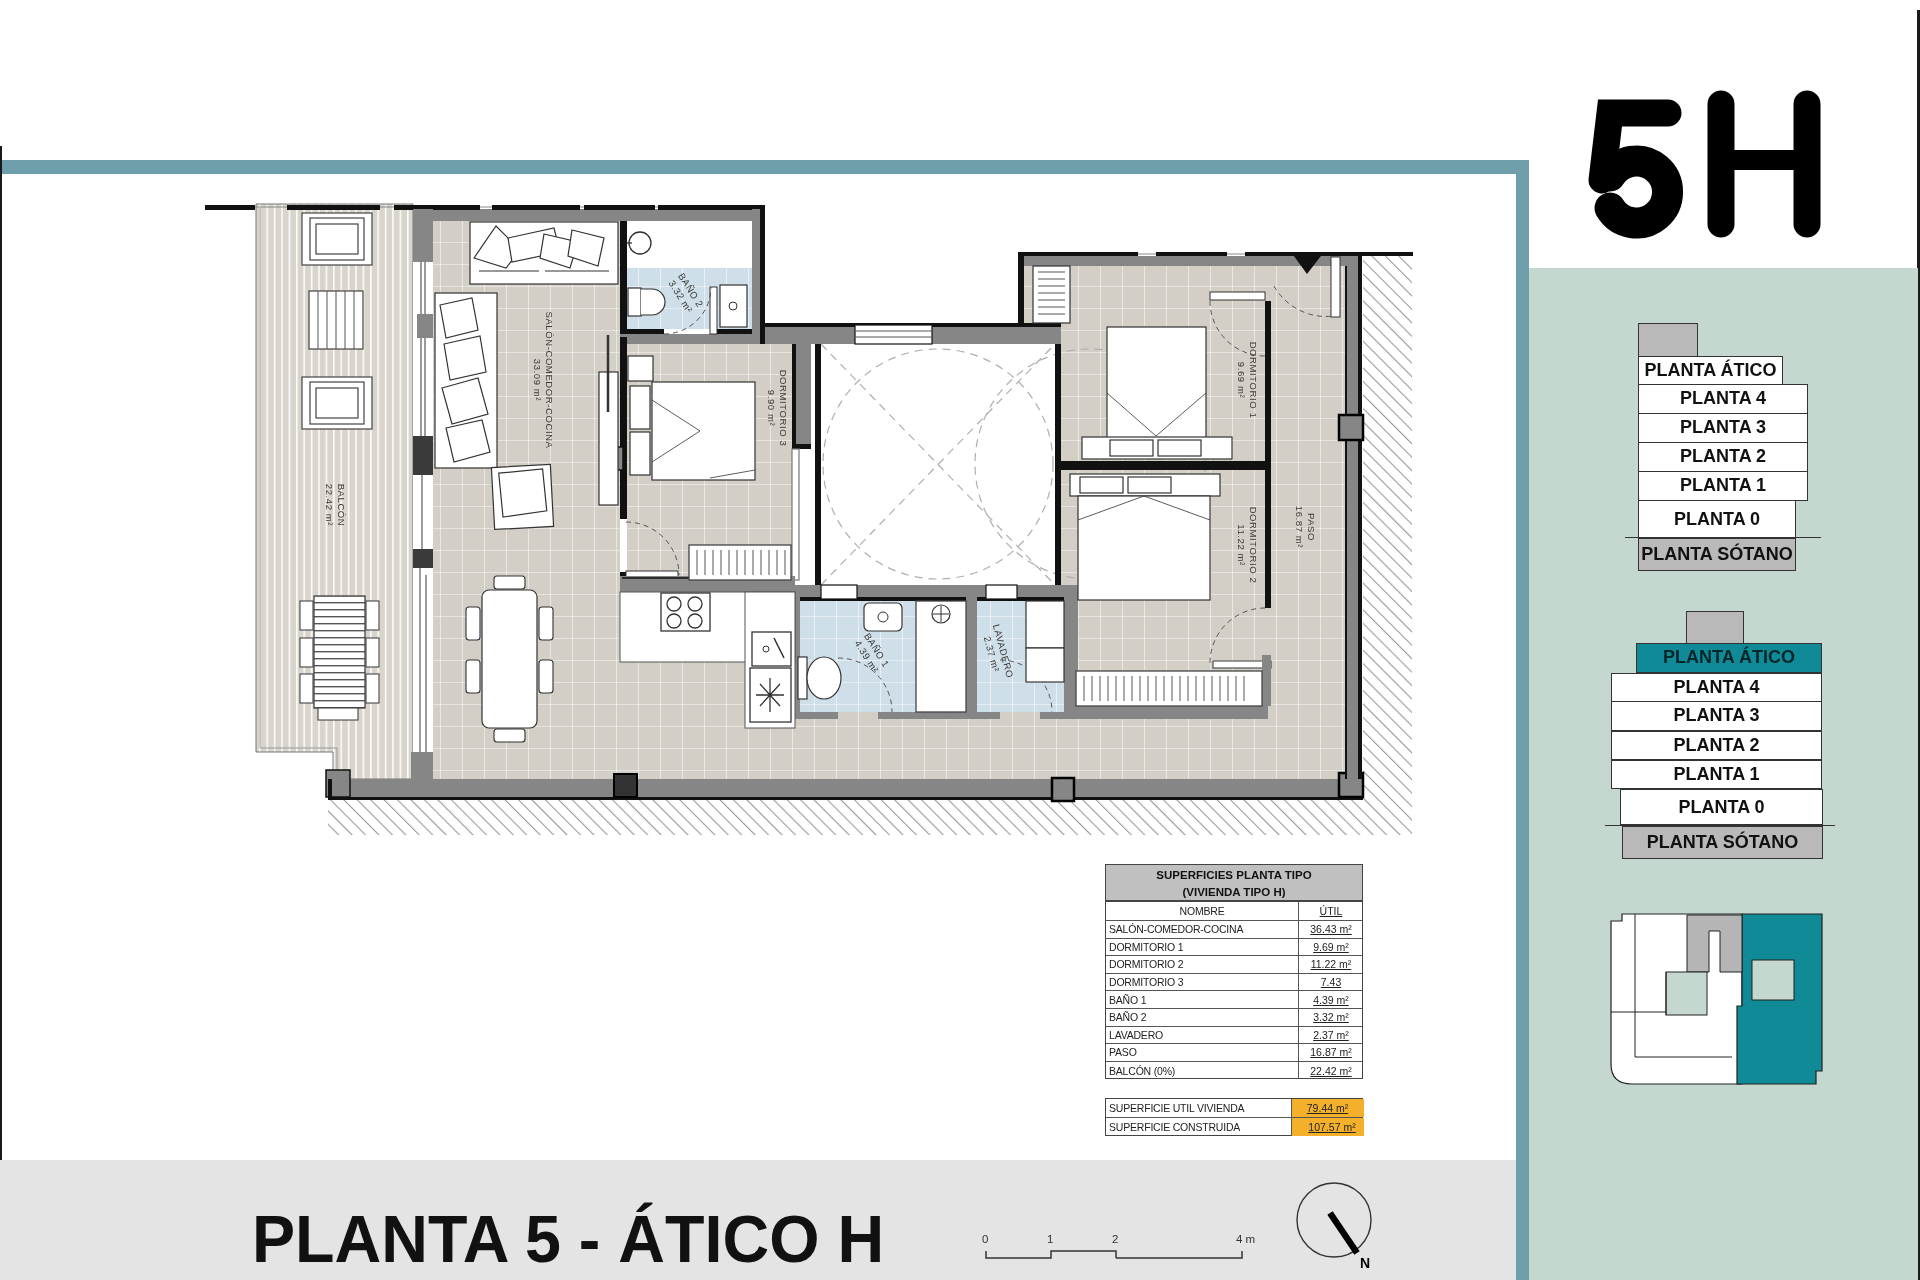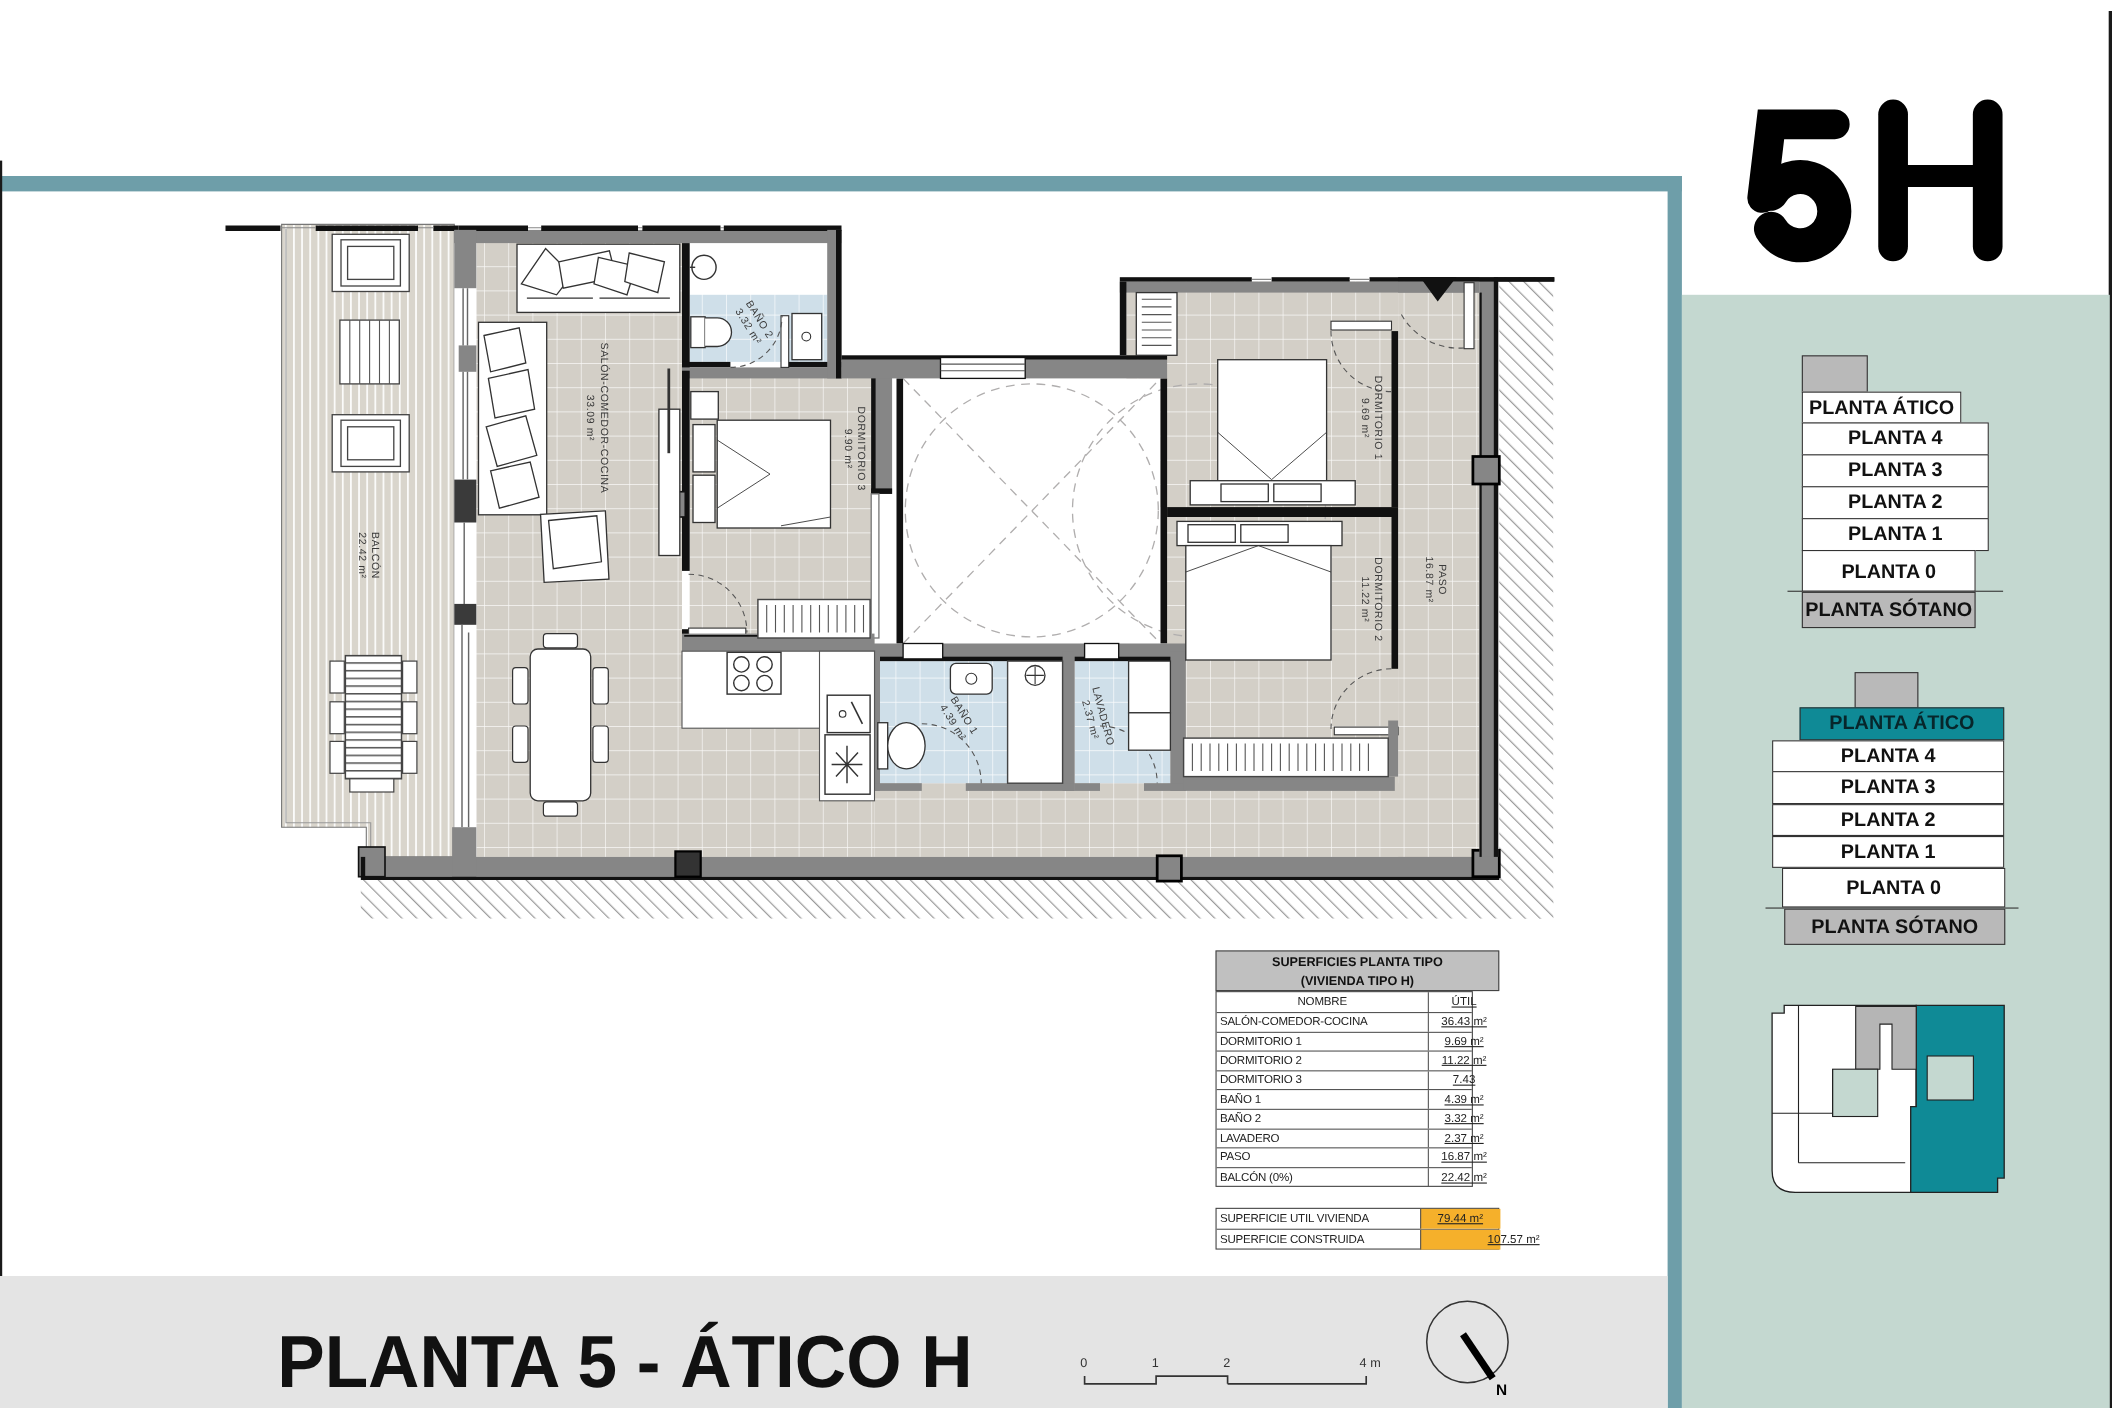--- a/index.html
+++ b/index.html
@@ -493,21 +493,21 @@
   <rect x="192" y="80" width="42" height="40" fill="#c4d8d0" stroke="#222" stroke-width="1"></rect>
 
   <path d="M75,34 L75,177 M51,132 L106,132 M75,177 L172,177 M106,92 L106,135" fill="none" stroke="#222" stroke-width="1"></path>
 </svg>
 
 <div class="abs" style="left:1105px;top:864px;width:258px;">
 
   <div style="box-sizing:border-box;width:258px;height:37px;background:#c0c0c0;border:1px solid #444;
               font-weight:bold;font-size:11.5px;text-align:center;line-height:17px;padding-top:2px;color:#111;">
     SUPERFICIES PLANTA TIPO<br>(VIVIENDA TIPO H)</div>
-  <div class="tbl" style="left:0;top:37px;width:234px;height:178px;">
+  <div class="tbl" style="left:0;top:37px;width:258px;height:178px;">
 
     <div class="trow" style="top:0;height:19px;">
           <span class="tname" style="left:0;width:192px;text-align:center;">NOMBRE</span>
           <span class="tval">ÚTIL</span>
           <span style="position:absolute;left:192px;top:0;height:100%;border-left:1px solid #555;"></span>
         </div>
 
     <div class="trow" style="top:19px;height:17.6px;">
           <span class="tname">SALÓN-COMEDOR-COCINA</span>
           <span class="tval">36.43 m²</span>
@@ -557,21 +557,21 @@
 
   <div class="tbl" style="left:0;top:234px;width:258px;height:38px;">
     <div class="trow" style="top:0;height:19px;">
           <span class="tname">SUPERFICIE UTIL VIVIENDA</span>
       <span style="position:absolute;left:185px;top:0;width:73px;height:100%;background:#f5b02b;border-left:1px solid #555;box-sizing:border-box;"></span>
       <span class="tval" style="left:185px;width:73px;">79.44 m²</span>
         </div>
     <div class="trow" style="top:19px;height:18px;border-bottom:none;">
           <span class="tname">SUPERFICIE CONSTRUIDA</span>
       <span style="position:absolute;left:185px;top:0;width:73px;height:100%;background:#f5b02b;border-left:1px solid #555;box-sizing:border-box;"></span>
-      <span class="tval" style="left:185px;width:82px;margin-left:44px;">107.57 m²</span>
+      <span class="tval" style="left:185px;width:82px;">107.57 m²</span>
         </div>
   </div>
 </div>
 
 <svg class="abs" style="left:960px;top:1200px;" width="340" height="80" viewBox="0 0 340 80">
   <g stroke="#333" stroke-width="1.5" fill="none">
     <path d="M26,51 V58 H91 V51 M91,58 V51 H156 V58 M156,58 H282 V51"></path>
   </g>
   <g fill="#333" font-size="11.5" font-family="Liberation Sans, sans-serif">
     <text x="22" y="43">0</text>

